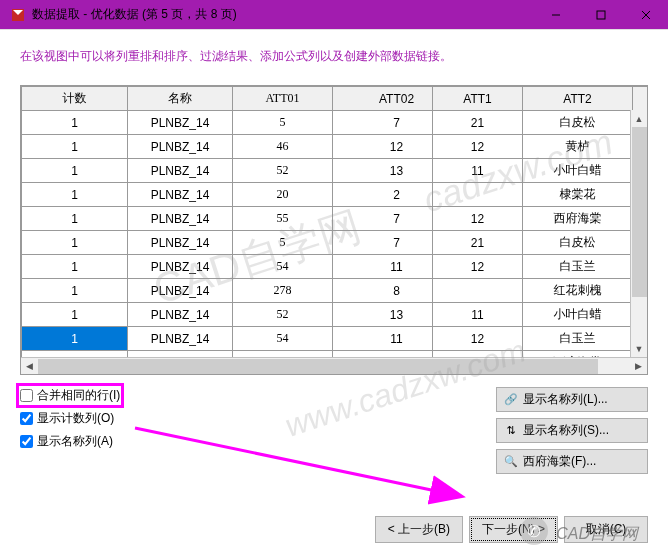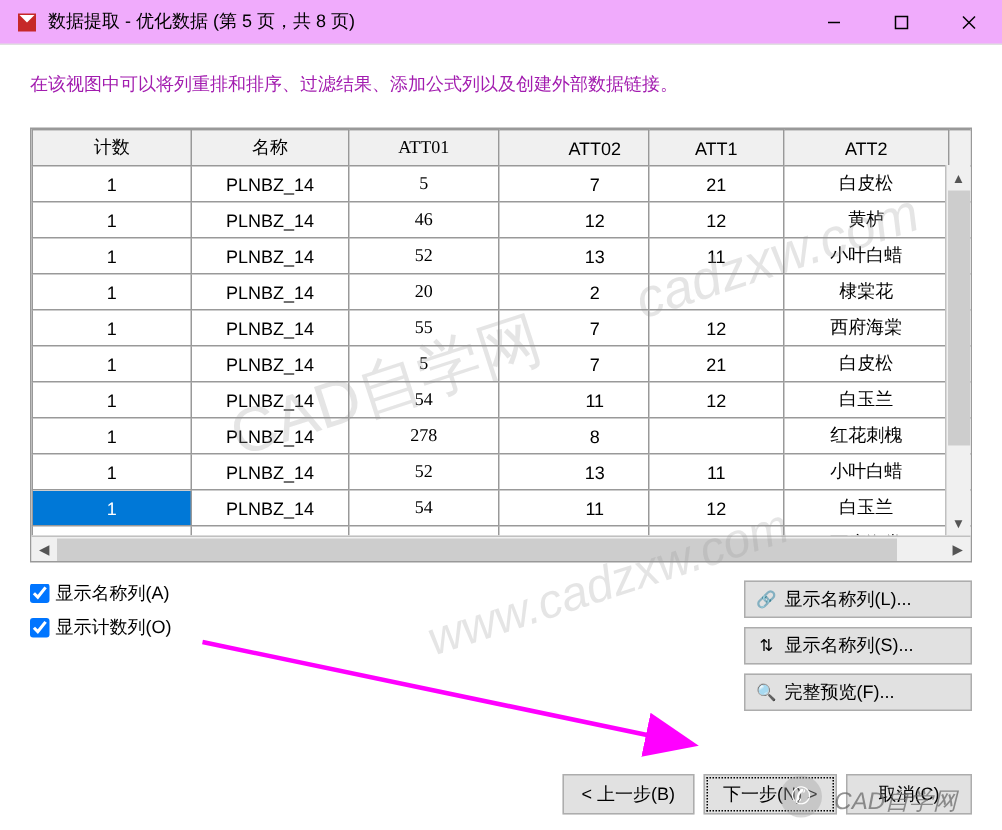--- a/index.html
+++ b/index.html
@@ -1,17 +1,17 @@
 <!DOCTYPE html>
 <html><head>
 <meta charset="utf-8">
 <style>
 * { box-sizing: border-box; margin: 0; padding: 0; }
 body { font-family: "Microsoft YaHei", "Segoe UI", sans-serif; font-size: 12px; background: #fff; width: 668px; height: 553px; overflow: hidden; position: relative; }
-.titlebar { height: 30px; display: flex; align-items: center; padding: 0 0 0 10px; background: #f0abfc; border-bottom: 1px solid #e0e0e0; position: relative; }
+.titlebar { height: 30px; display: flex; align-items: center; padding: 0 0 0 10px; background: #a21caf; border-bottom: 1px solid #e0e0e0; position: relative; }
 .titlebar .icon { width: 16px; height: 16px; margin-right: 6px; }
 .titlebar .title { flex: 1; color: #000; }
 .winbtn { width: 45px; height: 28px; display: flex; align-items: center; justify-content: center; }
 .subtitle { padding: 18px 20px 10px 20px; color: #a21caf; }
 .grid-wrap { margin: 10px 20px 0 20px; height: 290px; border: 1px solid #999; overflow: hidden; position: relative; display: flex; flex-direction: column; }
 .scroll-viewport { overflow: hidden; flex: 1; }
 table { border-collapse: collapse; width: 100%; table-layout: fixed; }
 th, td { border: 1px solid #999; text-align: center; padding: 3px 4px; font-weight: normal; color: #000; white-space: nowrap; overflow: hidden; }
 th { background: #f0f0f0; height: 22px; }
 td { height: 22px; background: #fff; }
@@ -208,41 +208,45 @@
     <div class="arrow">◀</div>
     <div class="track">
         <div class="thumb"></div>
       </div>
     <div class="arrow">▶</div>
   </div>
 </div>
 
 <div class="options">
   <div class="left-opts">
-    <label class="chk">
-        <input type="checkbox" checked="" style="">
-        <span>显示名称列(A)</span>
+    <label class="chk highlight">
+        <input type="checkbox" style="">
+        <span>合并相同的行(I)</span>
       </label>
     <label class="chk">
         <input type="checkbox" checked="" style="">
         <span>显示计数列(O)</span>
       </label>
+    <label class="chk">
+        <input type="checkbox" checked="" style="">
+        <span>显示名称列(A)</span>
+      </label>
   </div>
   <div class="right-opts">
     <div class="rbtn">
         <span class="ic">🔗</span>
         <span>显示名称列(L)...</span>
       </div>
     <div class="rbtn">
         <span class="ic">⇅</span>
         <span>显示名称列(S)...</span>
       </div>
     <div class="rbtn">
         <span class="ic">🔍</span>
-        <span>完整预览(F)...</span>
+        <span>西府海棠(F)...</span>
       </div>
   </div>
 </div>
 
 <div class="navbtns">
   <div class="navbtn">&lt; 上一步(B)</div>
   <div class="navbtn focus highlight">下一步(N) &gt;</div>
   <div class="navbtn">取消(C)</div>
 </div>
 

